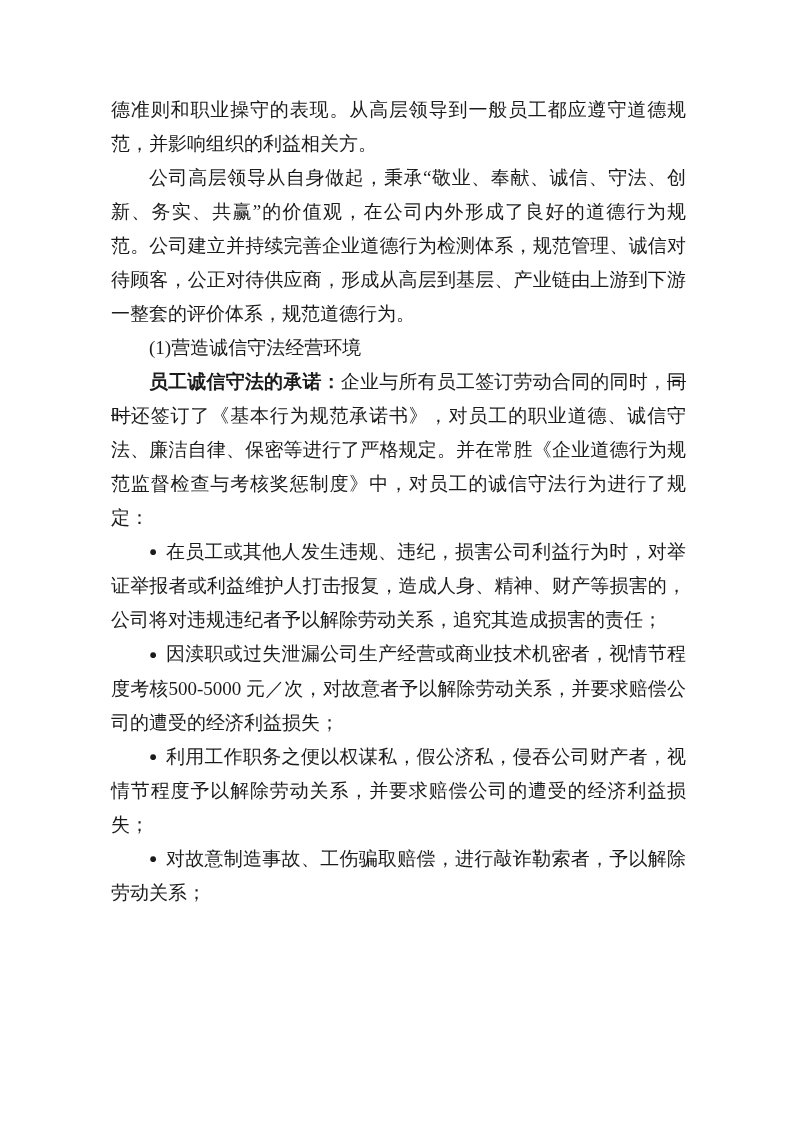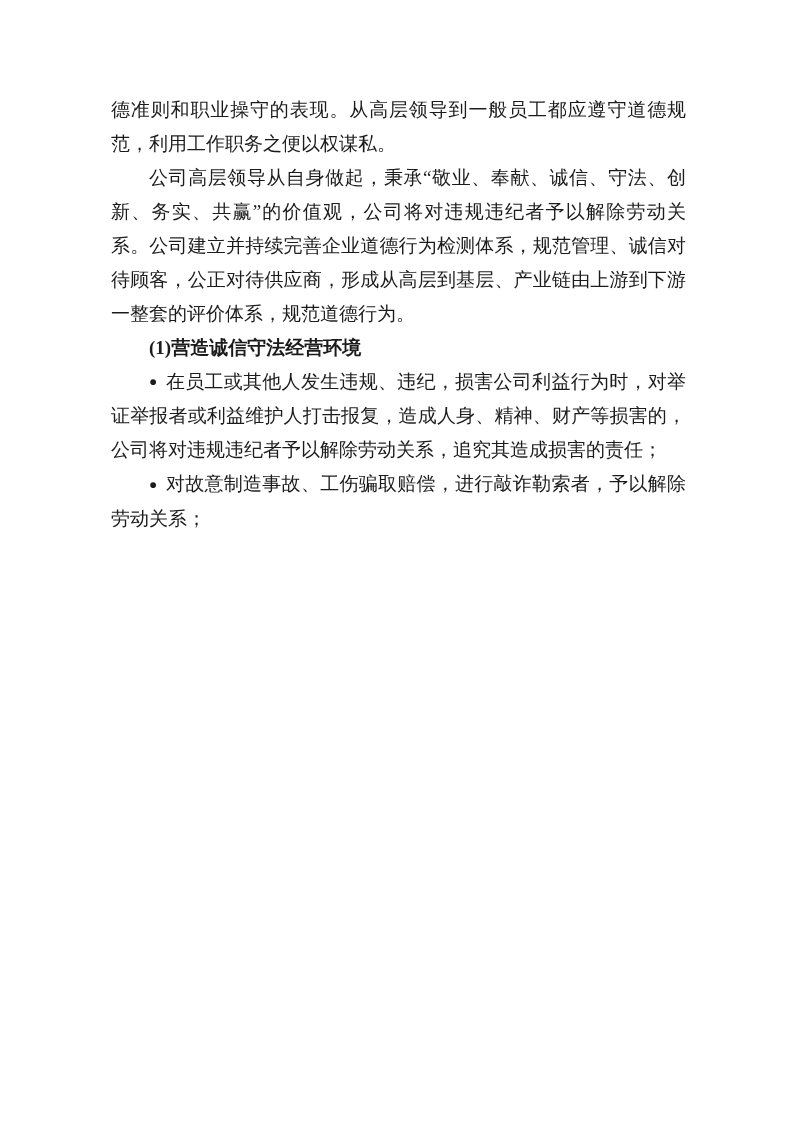--- a/index.html
+++ b/index.html
@@ -23,21 +23,21 @@
     overflow: hidden;
   }
   .page p {
     margin: 0;
     padding: 0;
   }
   .indent {
     text-indent: 2em;
   }
   .heading {
-    font-weight: bold;
+    font-weight: normal;
     text-indent: 2em;
   }
   .bold {
     font-weight: bold;
   }
   .strike {
     text-decoration: line-through;
   }
   .bullet-glyph {
     display: inline-block;
@@ -45,33 +45,42 @@
     vertical-align: 0.12em;
     margin-right: 0.62em;
     text-indent: 0;
   }
 </style>
 </head>
 <body>
 
 <div class="page">
 
-  <p>德准则和职业操守的表现。从高层领导到一般员工都应遵守道德规范，利用工作职务之便以权谋私。</p>
+  <p>德准则和职业操守的表现。从高层领导到一般员工都应遵守道德规范，并影响组织的利益相关方。</p>
 
-  <p class="indent">公司高层领导从自身做起，秉承“敬业、奉献、诚信、守法、创新、务实、共赢”的价值观，公司将对违规违纪者予以解除劳动关系。公司建立并持续完善企业道德行为检测体系，规范管理、诚信对待顾客，公正对待供应商，形成从高层到基层、产业链由上游到下游一整套的评价体系，规范道德行为。</p>
+  <p class="indent">公司高层领导从自身做起，秉承“敬业、奉献、诚信、守法、创新、务实、共赢”的价值观，在公司内外形成了良好的道德行为规范。公司建立并持续完善企业道德行为检测体系，规范管理、诚信对待顾客，公正对待供应商，形成从高层到基层、产业链由上游到下游一整套的评价体系，规范道德行为。</p>
 
   <p class="heading">(1)营造诚信守法经营环境</p>
 
 
+  <p class="indent">
+    <span class="bold">员工诚信守法的承诺：</span><span>企业与所有员工签订劳动合同的同时，</span><span class="strike">同时</span><span>还签订了《基本行为规范承诺书》，对员工的职业道德、诚信守法、廉洁自律、保密等进行了严格规定。并在常胜《企业道德行为规范监督检查与考核奖惩制度》中，对员工的诚信守法行为进行了规定：</span>
+  </p>
 
   <p class="indent">
     <span class="bullet-glyph">●</span><span>在员工或其他人发生违规、违纪，损害公司利益行为时，对举证举报者或利益维护人打击报复，造成人身、精神、财产等损害的，公司将对违规违纪者予以解除劳动关系，追究其造成损害的责任；</span>
   </p>
 
+  <p class="indent">
+    <span class="bullet-glyph">●</span><span>因渎职或过失泄漏公司生产经营或商业技术机密者，视情节程度考核500-5000 元／次，对故意者予以解除劳动关系，并要求赔偿公司的遭受的经济利益损失；</span>
+  </p>
 
+  <p class="indent">
+    <span class="bullet-glyph">●</span><span>利用工作职务之便以权谋私，假公济私，侵吞公司财产者，视情节程度予以解除劳动关系，并要求赔偿公司的遭受的经济利益损失；</span>
+  </p>
 
 
 
   <p class="indent">
     <span class="bullet-glyph">●</span><span>对故意制造事故、工伤骗取赔偿，进行敲诈勒索者，予以解除劳动关系；</span>
   </p>
 
 </div>
 
 </body></html>

